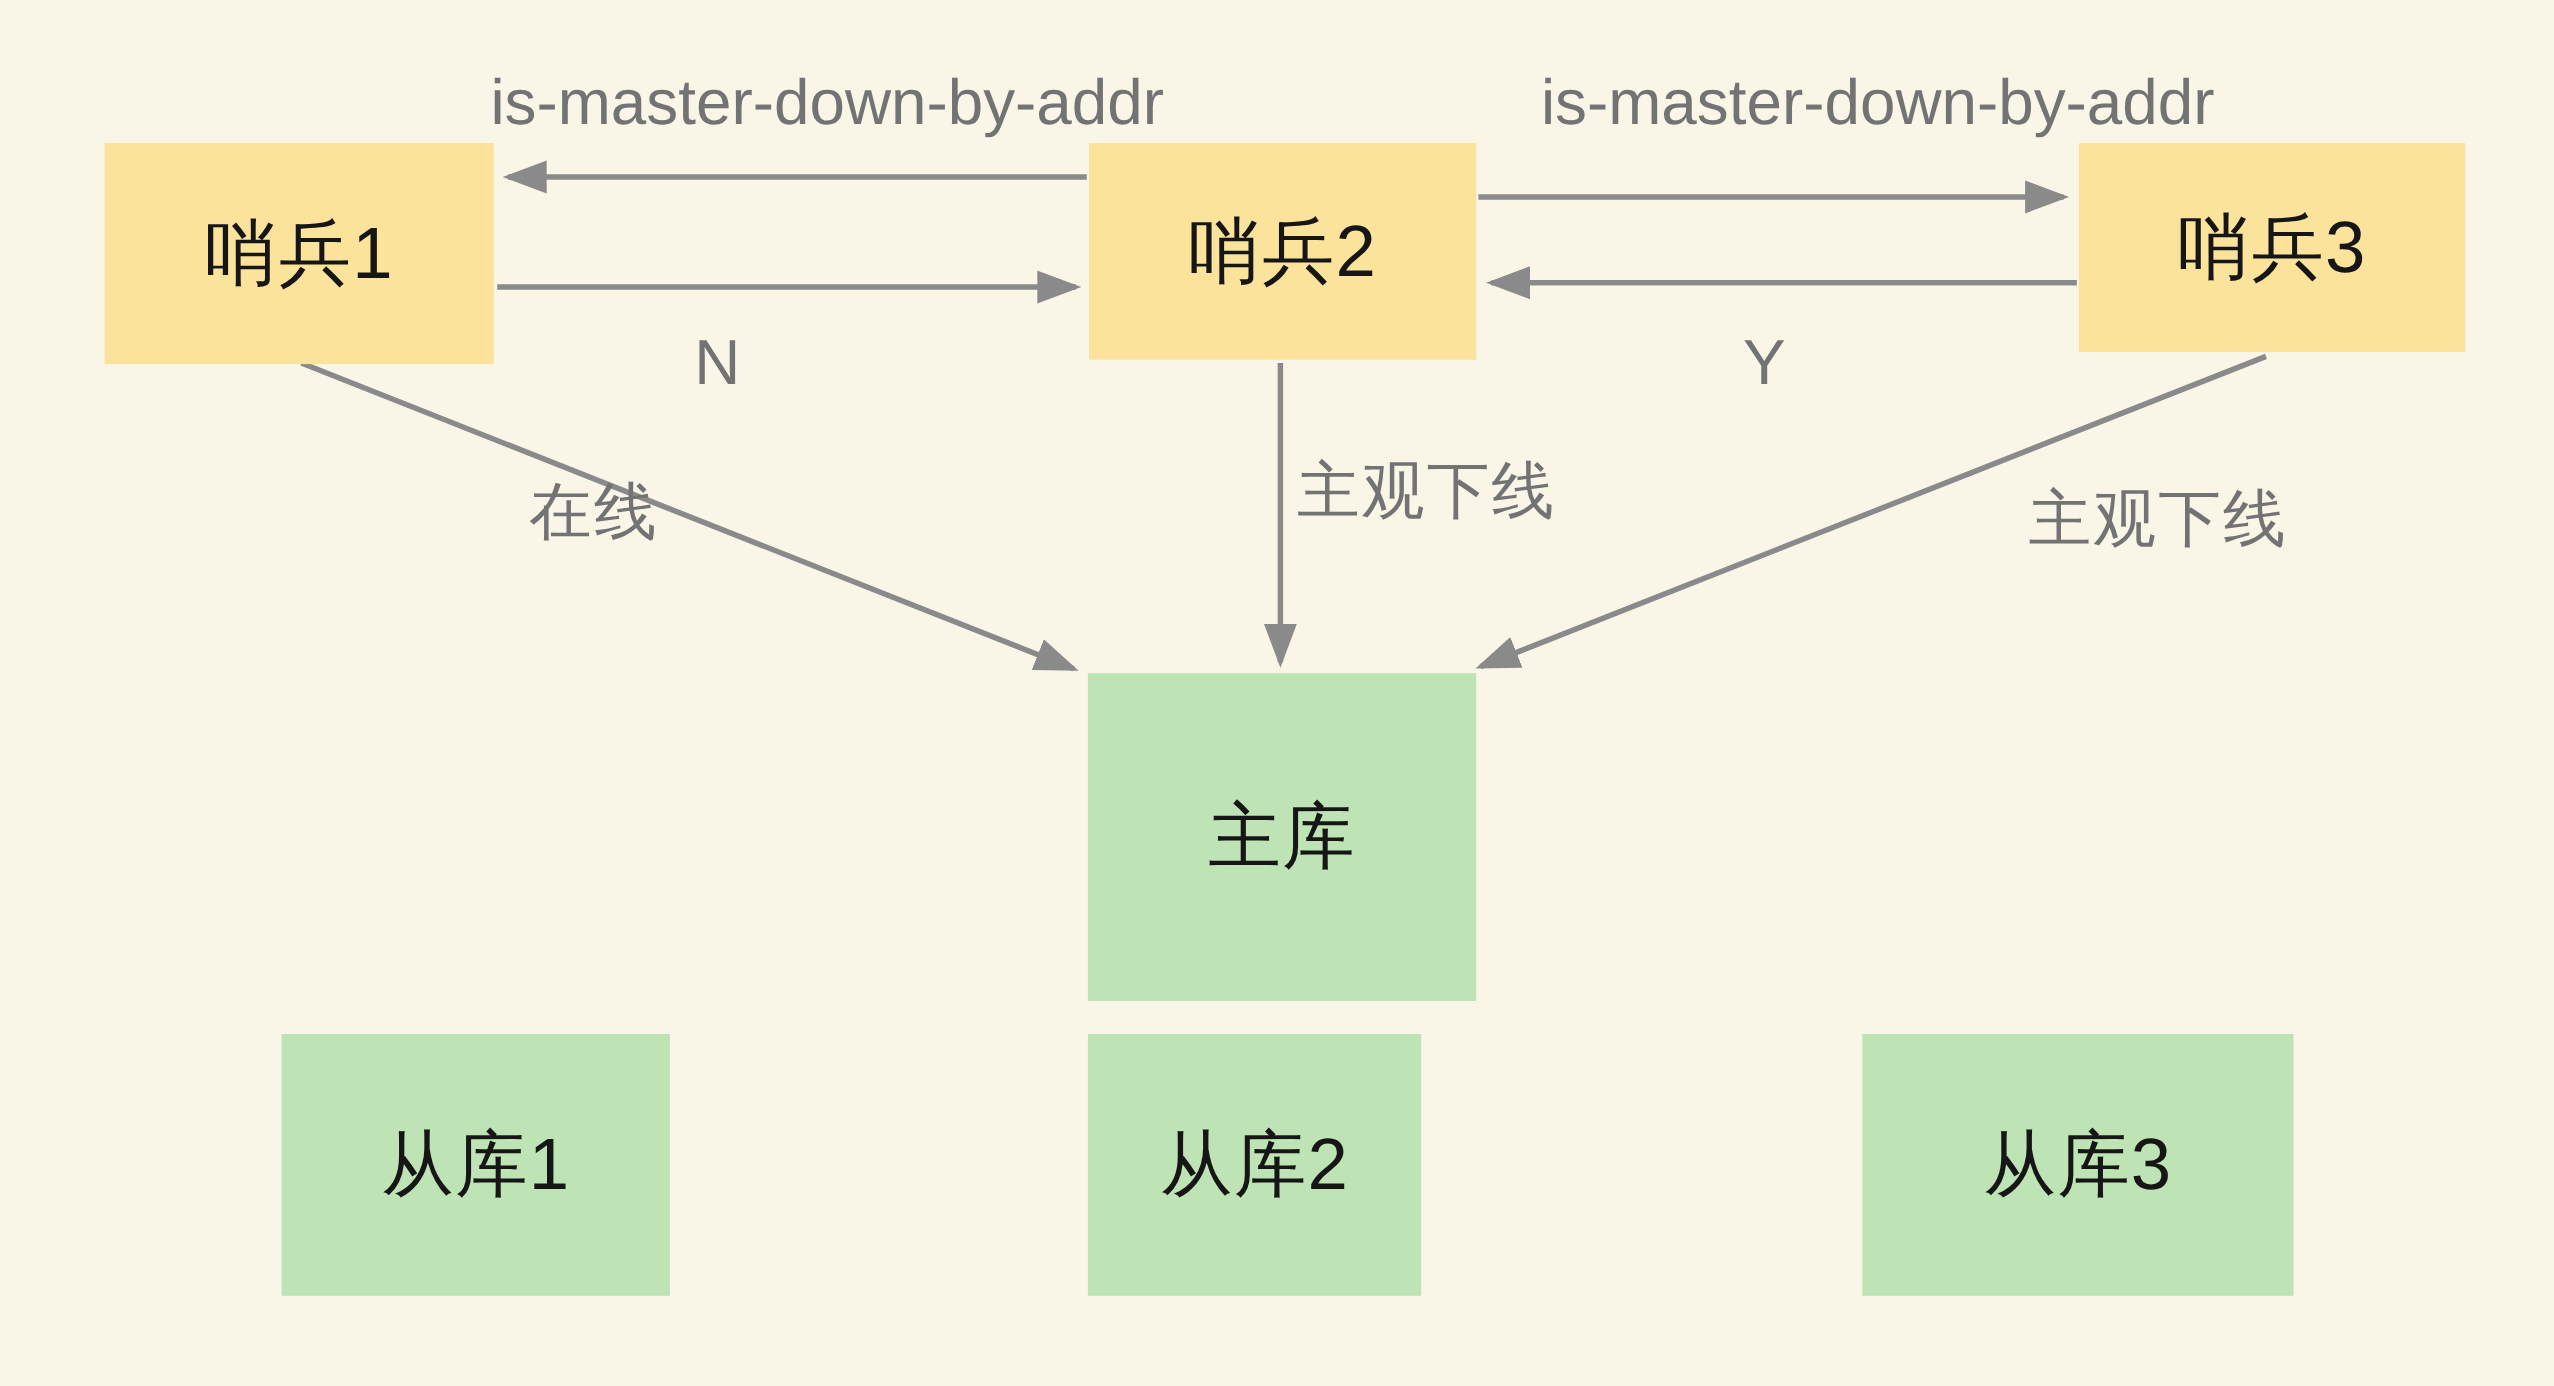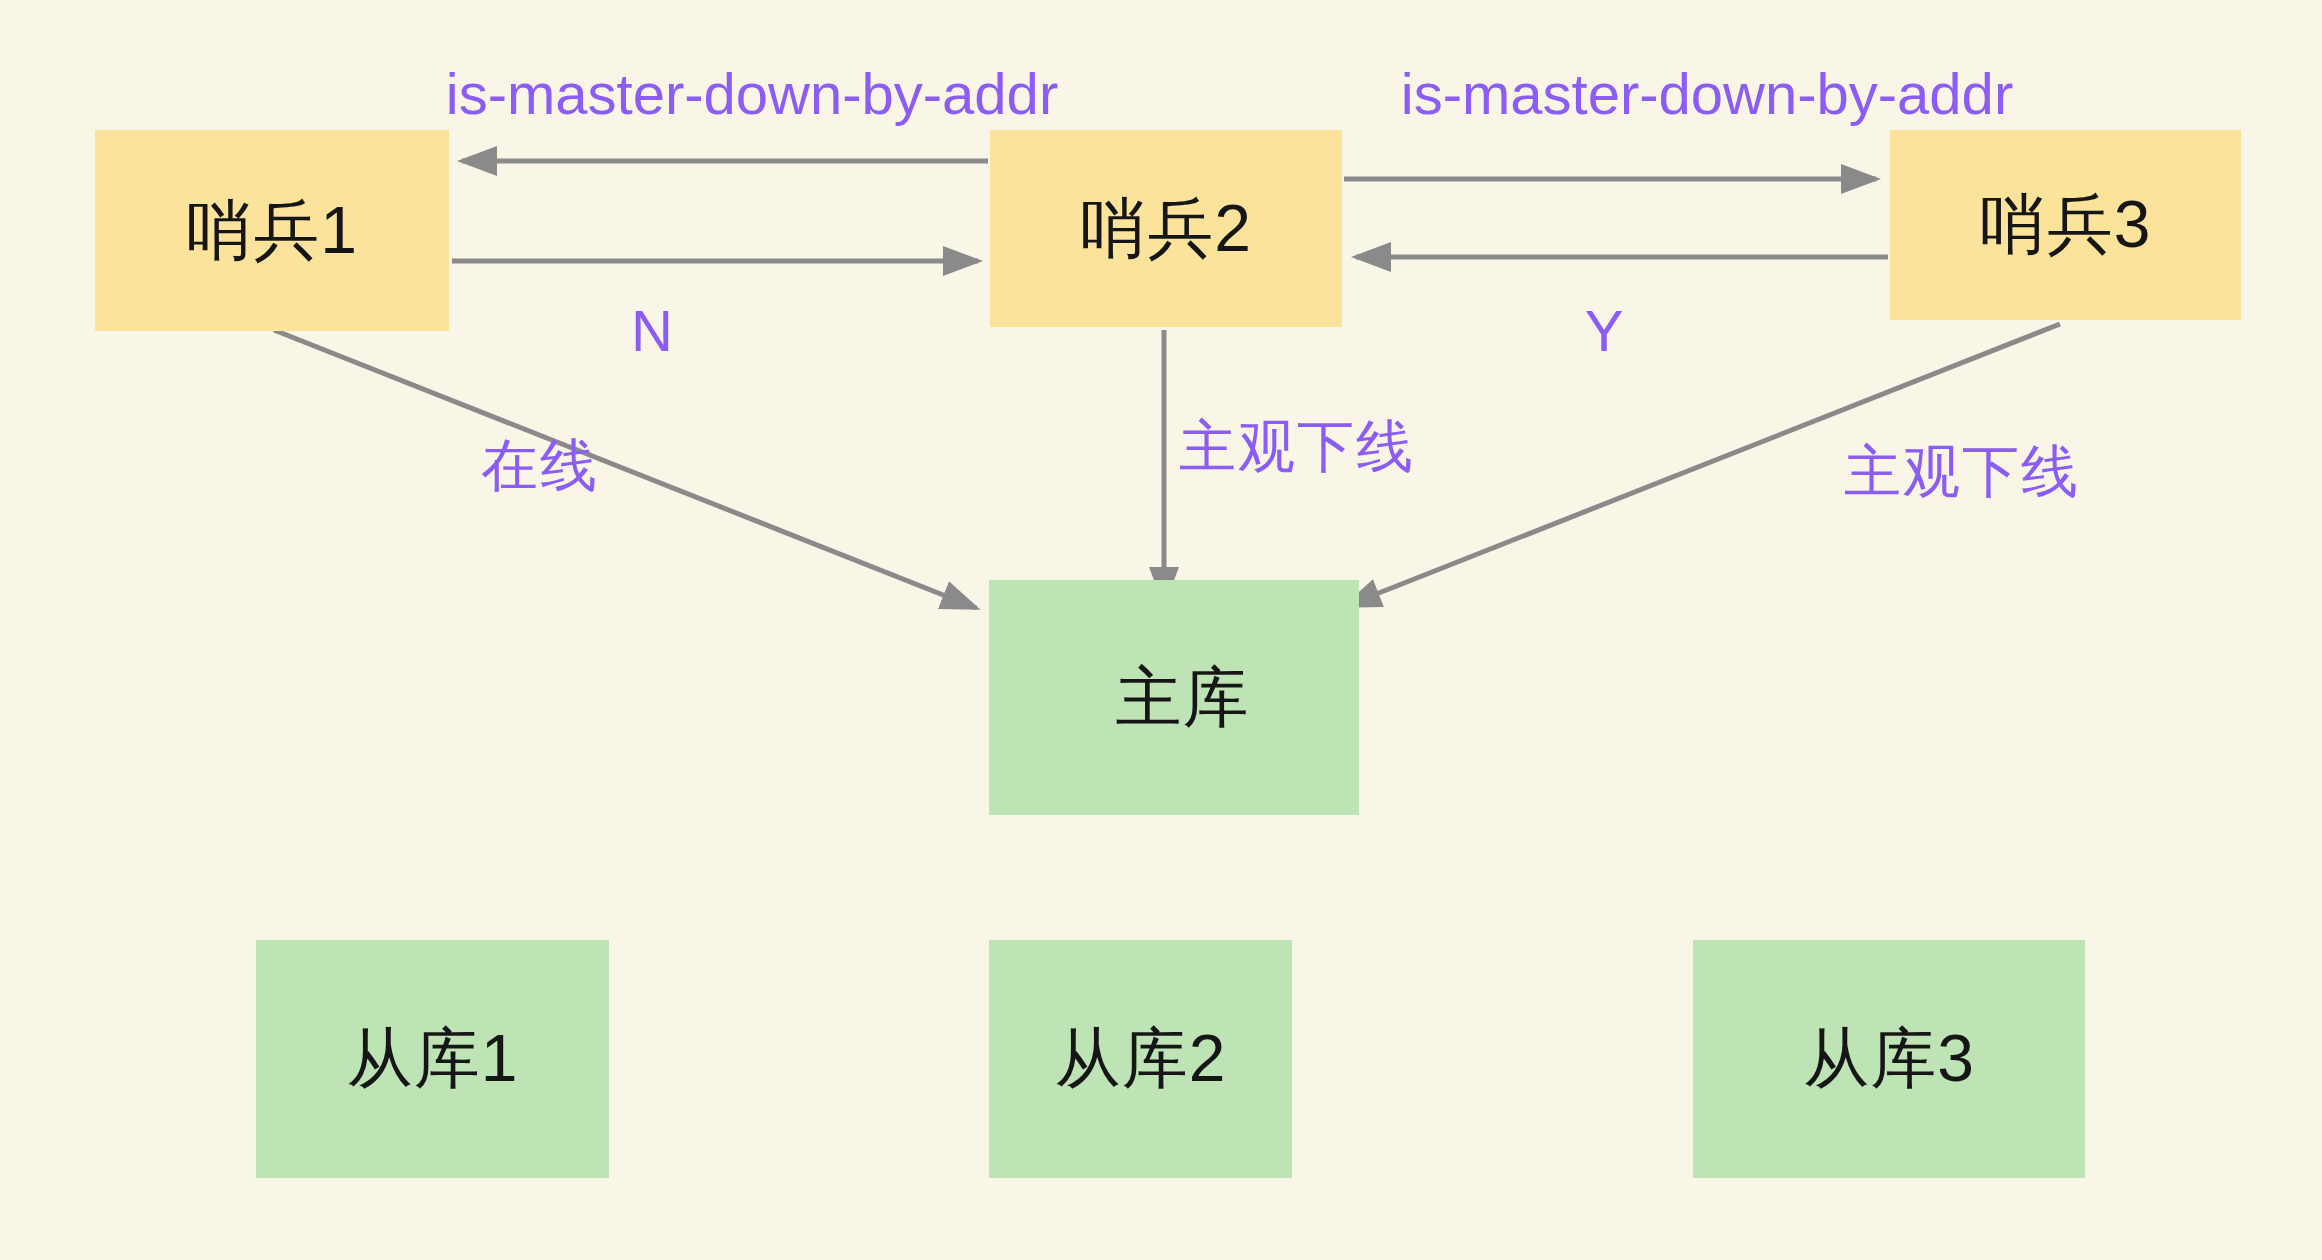--- a/index.html
+++ b/index.html
@@ -30,21 +30,21 @@
     font-weight: 400;
     letter-spacing: 1px;
     color: #161616;
   }
   .node.sentinel { background: #FBE39C; }
   .node.db       { background: #BEE3B5; }
   .edge-label {
     position: absolute;
     transform: translate(-50%, -50%);
     white-space: nowrap;
-    color: #8b5cf6;
+    color: #737373;
   }
   .lbl-addr { font-size: 58px; letter-spacing: 0px; }
   .lbl-nv   { font-size: 58px; }
   .lbl-cn   { font-size: 57px; letter-spacing: 2px; }
 </style>
 </head>
 <body>
 
 <div class="canvas">
 
@@ -62,21 +62,21 @@
     <line x1="1164" y1="330" x2="1164" y2="602" stroke="#8A8A8A" stroke-width="5" marker-end="url(#ah)"></line>
     <line x1="2060" y1="324" x2="1346" y2="606" stroke="#8A8A8A" stroke-width="5" marker-end="url(#ah)"></line>
   </svg>
 
   <div class="node sentinel" style="left:95px;  top:130px; width:354px; height:201px;">哨兵1</div>
 
   <div class="node sentinel" style="left:990px; top:130px; width:352px; height:197px;">哨兵2</div>
 
   <div class="node sentinel" style="left:1890px; top:130px; width:351px; height:190px;">哨兵3</div>
 
-  <div class="node db" style="left:989px; top:580px; width:353px; height:235px;padding-left:17px;">主库</div>
+  <div class="node db" style="left:989px; top:612px; width:353px; height:298px;">主库</div>
 
   <div class="node db" style="left:256px; top:940px; width:353px; height:238px;text-align:right;">从库1</div>
 
   <div class="node db" style="left:989px; top:940px; width:303px; height:238px;">从库2</div>
 
   <div class="node db" style="left:1693px; top:940px; width:392px; height:238px;">从库3</div>
 
   <div class="edge-label lbl-addr" style="left:752px; top:93px;">is-master-down-by-addr</div>
 
   <div class="edge-label lbl-addr" style="left:1707px; top:93px;">is-master-down-by-addr</div>

